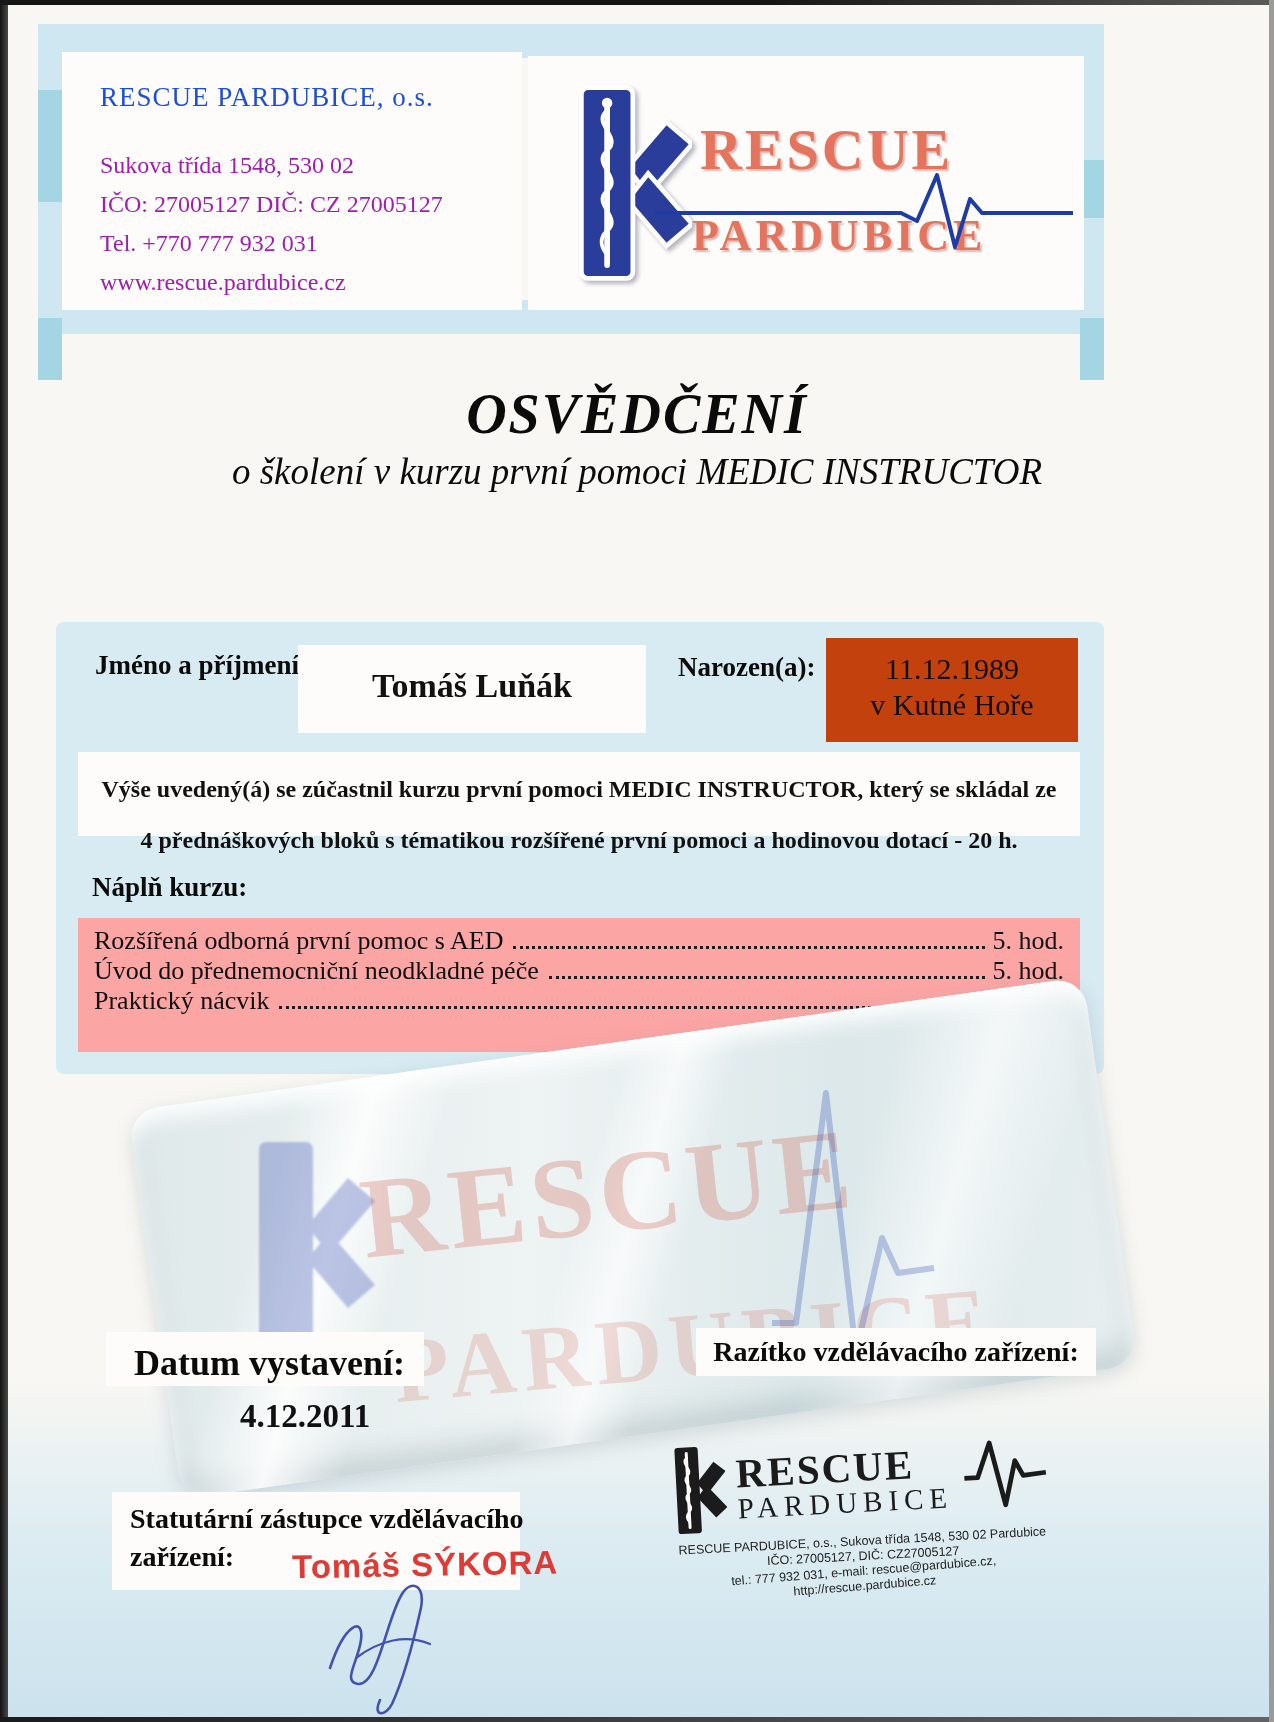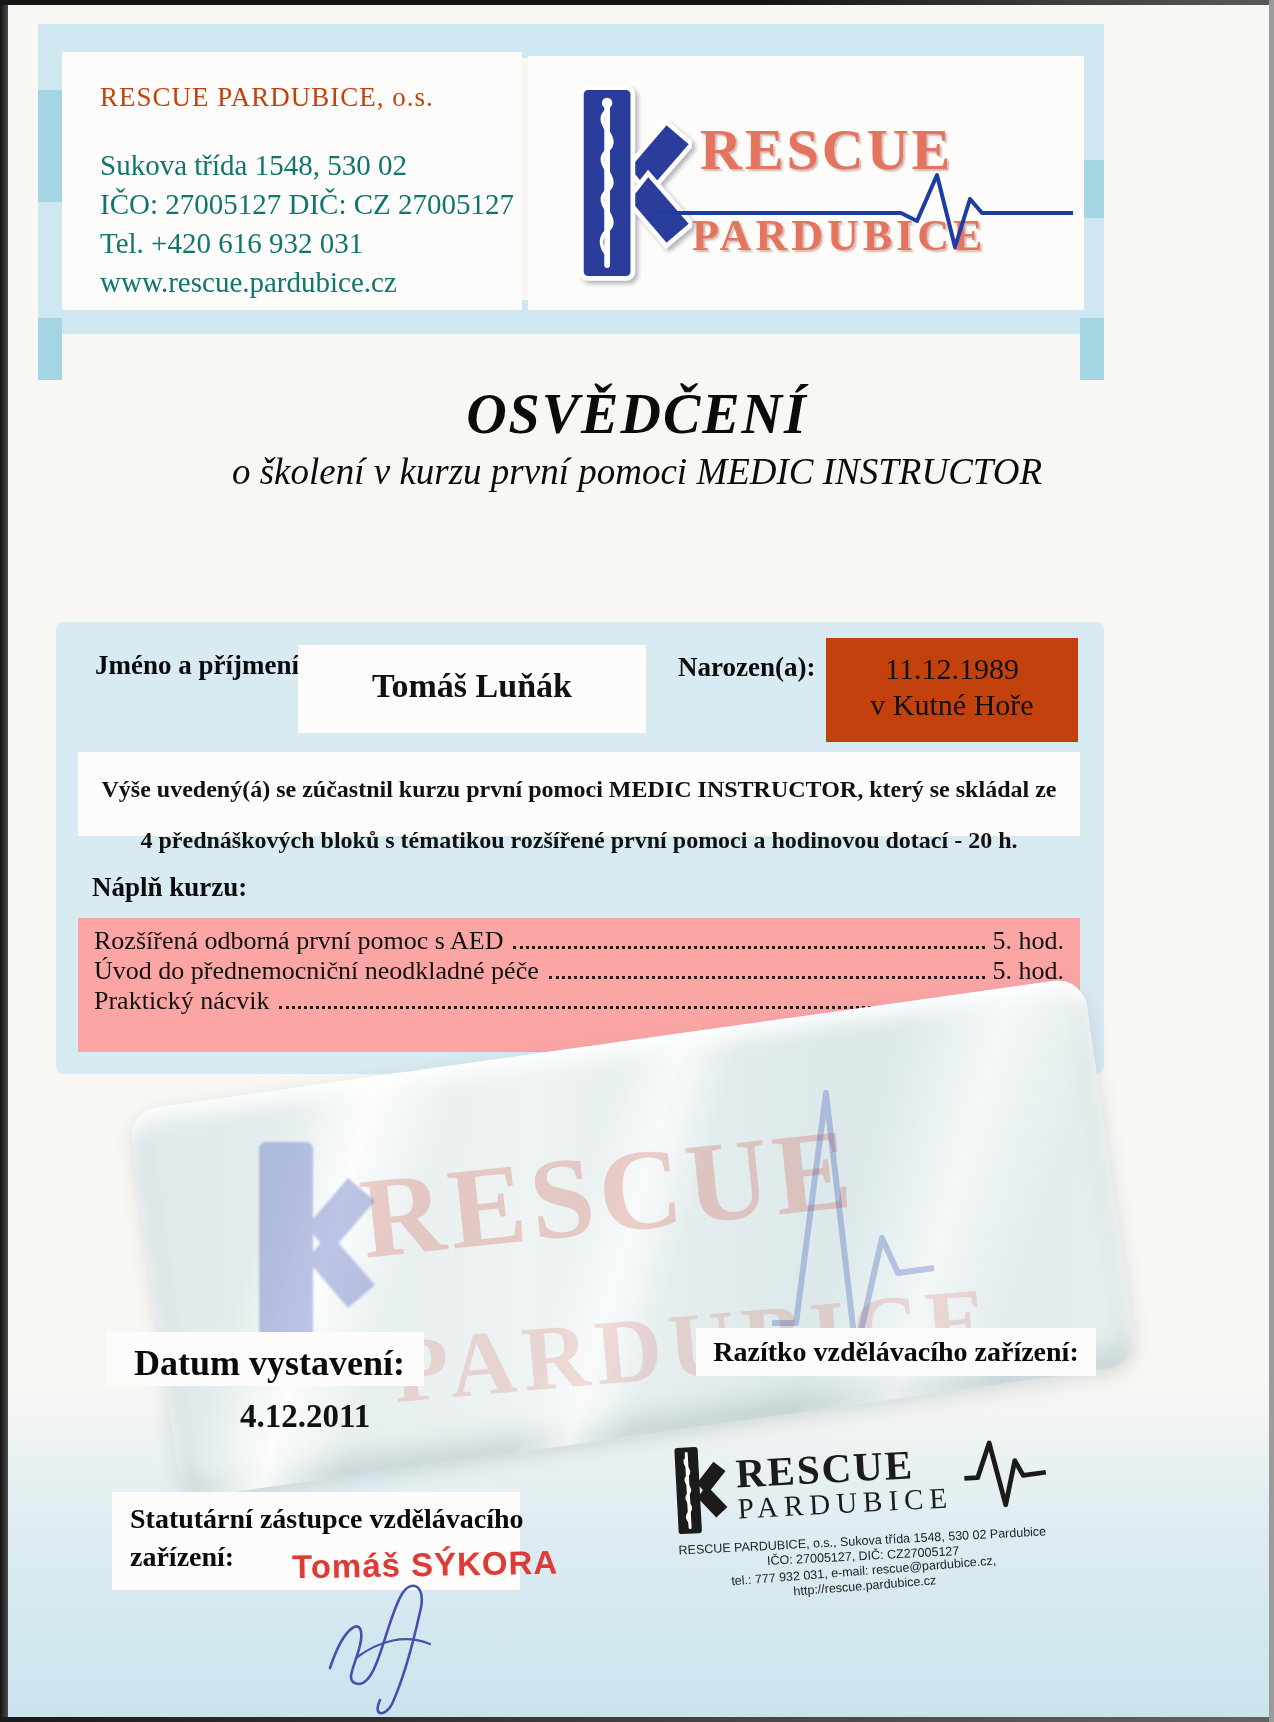--- a/index.html
+++ b/index.html
@@ -20,22 +20,22 @@
   
   .band{background:#cfe7f0;}
   .band-top{left:38px;top:24px;width:1066px;height:34px;}
   .band-bottom{left:38px;top:300px;width:1066px;height:34px;}
   .rail{width:24px;background:#cfe7f0;}
   .rail-left{left:38px;top:24px;height:310px;}
   .rail-right{left:1080px;top:24px;height:310px;}
   .dash{width:24px;background:#a4d5e2;}
 
   .address-card{left:62px;top:52px;width:460px;height:258px;background:#fdfcfa;}
-  .org-name{left:100px;top:82px;font-size:27px;letter-spacing:1px;color:#c2410c;}
-  .address-lines{left:100px;top:146px;font-size:29px;line-height:39px;color:#0f766e;}
+  .org-name{left:100px;top:82px;font-size:27px;letter-spacing:1px;color:#1d4ed8;}
+  .address-lines{left:100px;top:146px;font-size:24px;line-height:39px;color:#a21caf;}
 
   .logo-panel{left:528px;top:56px;width:556px;height:254px;background:#fdfcfa;}
   .kstar{filter:drop-shadow(3px 3px 2px rgba(95,95,120,.45));}
   .logo-word1{left:700px;top:116px;font-size:58px;font-weight:bold;letter-spacing:3px;color:#e4745e;
     text-shadow:2px 2px 2px rgba(125,60,45,.35);}
   .logo-word2{left:692px;top:210px;font-size:44px;font-weight:bold;letter-spacing:4px;color:#e4745e;
     text-shadow:2px 2px 2px rgba(125,60,45,.35);}
   .logo-ekg{left:655px;top:165px;}
 
   
@@ -110,21 +110,21 @@
   <div class="abs dash" style="left:38px;top:90px;height:112px;"></div>
   <div class="abs dash" style="left:38px;top:318px;height:62px;"></div>
   <div class="abs dash" style="left:1080px;top:160px;height:58px;"></div>
   <div class="abs dash" style="left:1080px;top:318px;height:62px;"></div>
 
   <div class="abs address-card"></div>
   <div class="abs org-name">RESCUE PARDUBICE, o.s.</div>
   <div class="abs address-lines">
     <div>Sukova třída 1548, 530 02</div>
     <div>IČO: 27005127  DIČ: CZ 27005127</div>
-    <div>Tel. +420 616 932 031</div>
+    <div>Tel. +770 777 932 031</div>
     <div>www.rescue.pardubice.cz</div>
   </div>
 
   <div class="abs logo-panel"></div>
   <svg class="abs kstar" style="left:568px;top:82px;" width="124" height="204" viewBox="0 0 130 210">
     <g fill="#2a3d9b" stroke="#ffffff" stroke-width="5">
       <polygon points="62,88 103,40 130,63 84,116"></polygon>
       <polygon points="62,122 84,94 130,147 103,170"></polygon>
       <rect x="14" y="4" width="54" height="200" rx="7"></rect>
     </g>

